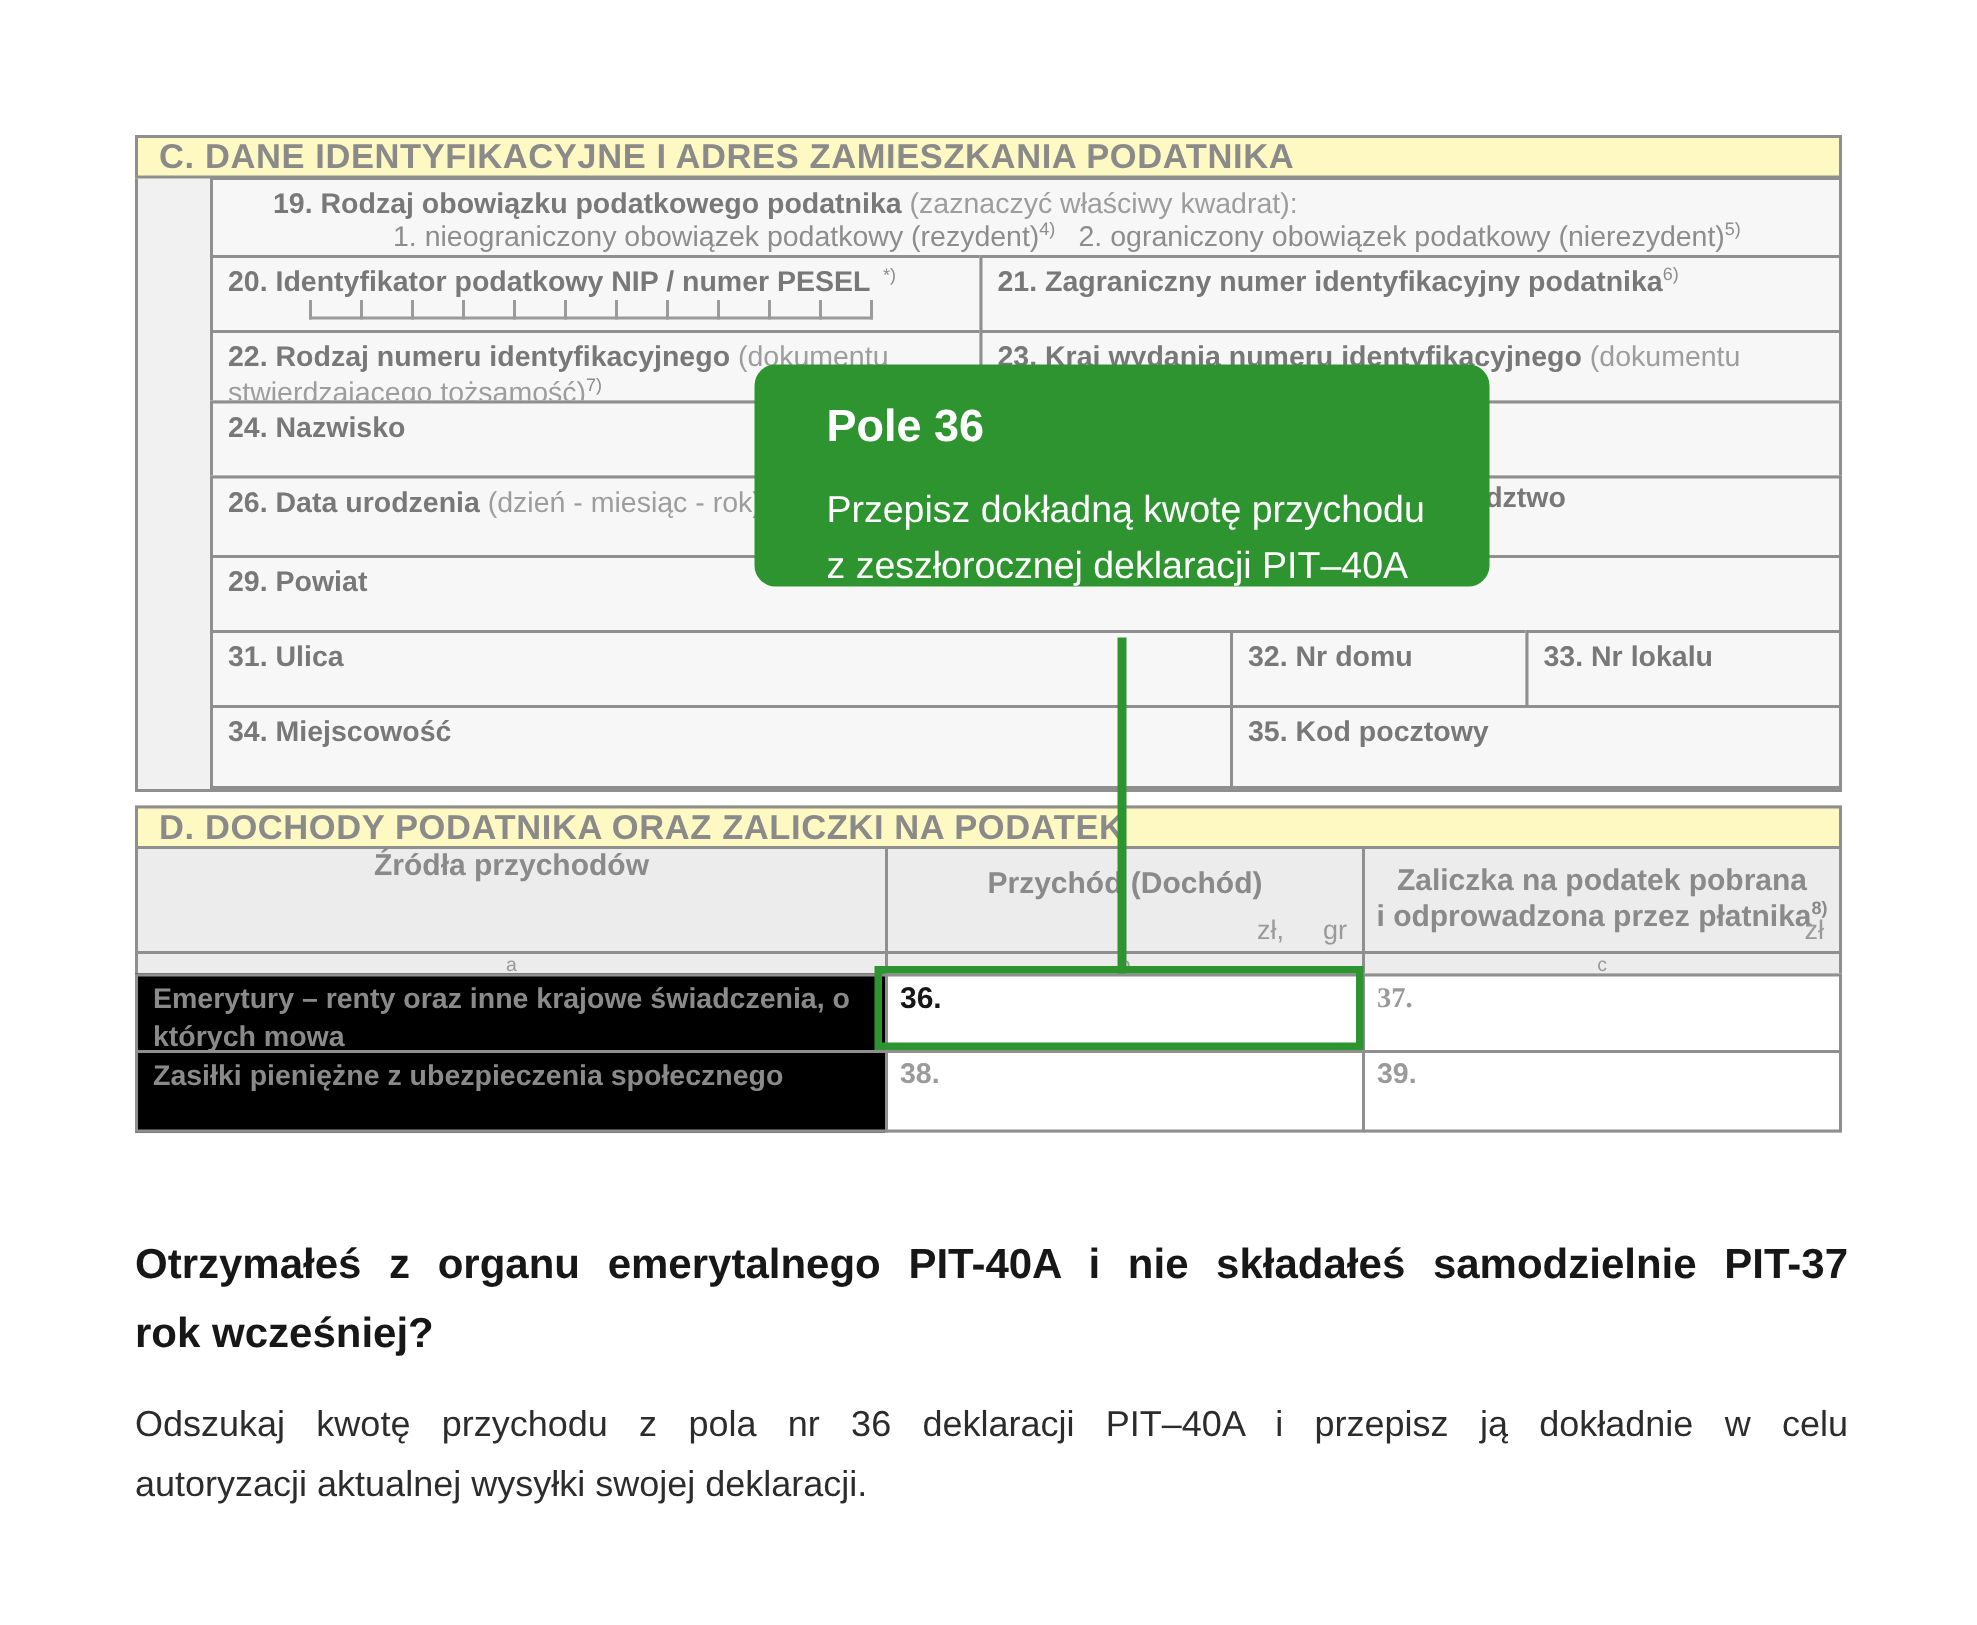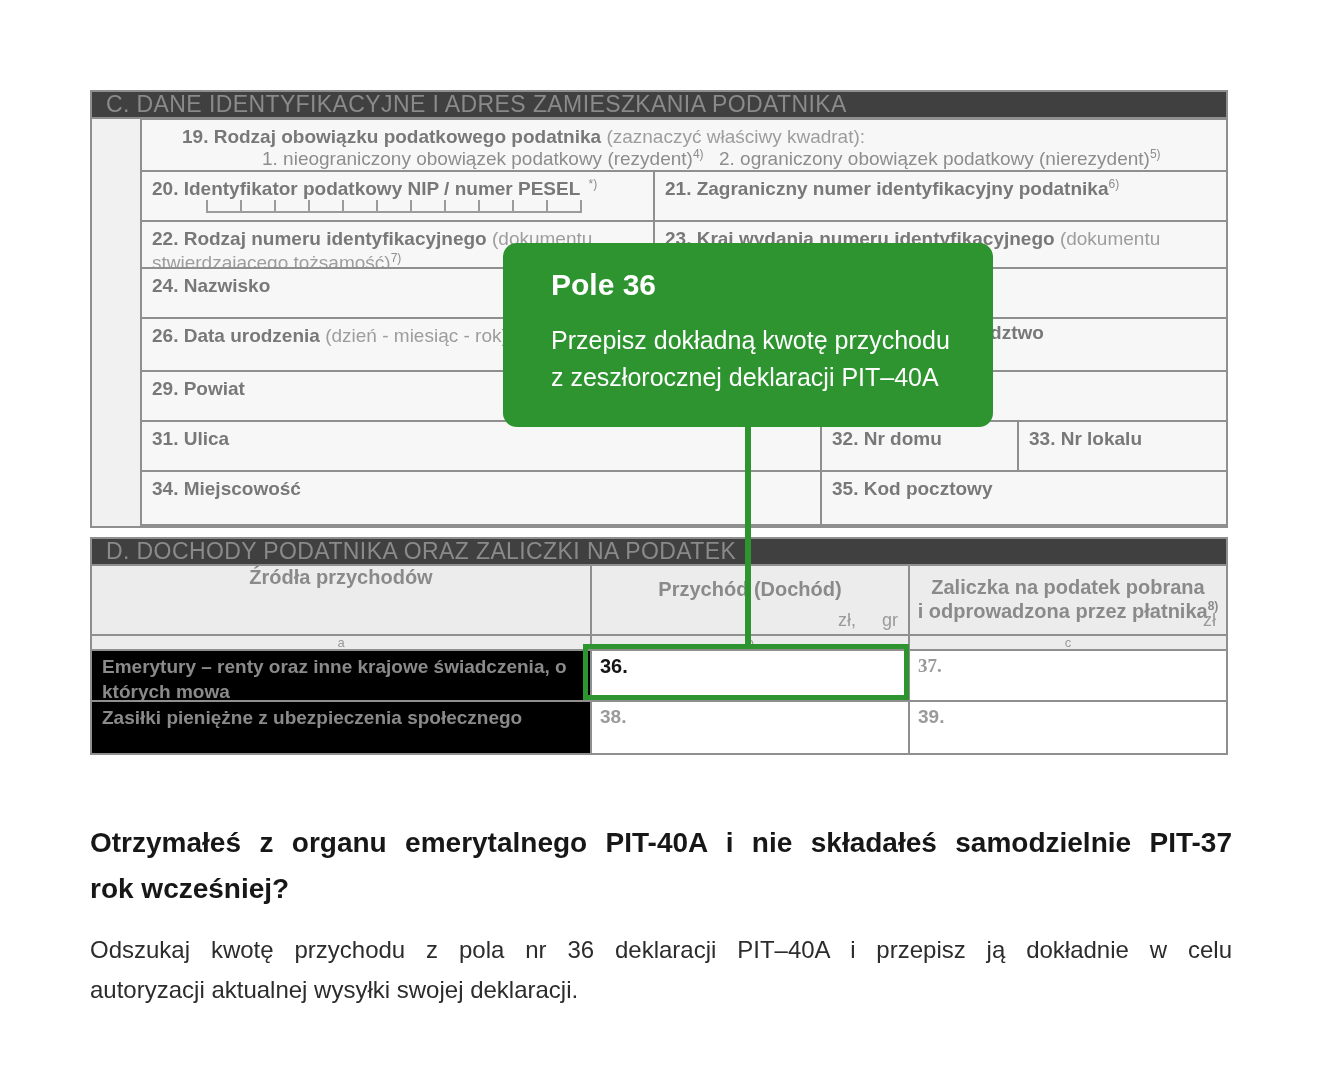--- a/index.html
+++ b/index.html
@@ -1,22 +1,22 @@
 <!DOCTYPE html>
 <html><head>
 <meta charset="utf-8">
 <style>
   * { margin:0; padding:0; }
   html,body { background:#ffffff; }
   .canvas { position:relative; width:1318px; height:1083px; background:#ffffff;
             font-family:"Liberation Sans","DejaVu Sans",sans-serif; overflow:hidden; }
   .abs { position:absolute; box-sizing:border-box; }
   .secbox  { border:2px solid #8f8f8f; background:#f1f1f1; }
-  .sechead { border:2px solid #8f8f8f; background:#404040; display:flex; align-items:center;
-             padding-left:14px; font-weight:400; font-size:23px; color:#8a8a8a; letter-spacing:.4px; }
+  .sechead { border:2px solid #8f8f8f; background:#fef9c3; display:flex; align-items:center;
+             padding-left:14px; font-weight:700; font-size:23px; color:#8a8a8a; letter-spacing:.4px; }
   .cell { border:2px solid #8f8f8f; background:#f7f7f7; font-size:19px; color:#8d8d8d;
           padding:5px 10px; line-height:1.25; }
   .b { font-weight:700; color:#787878; }
   .n { color:#9d9d9d; }
   sup { font-size:12px; vertical-align:super; line-height:0; color:inherit; }
   .opt { position:absolute; top:27px; font-size:19px; color:#8d8d8d; }
   .comb { position:absolute; left:64px; bottom:7px; width:376px; height:13px; display:flex; }
   .comb i { flex:1; border-left:2px solid #9b9b9b; border-bottom:2px solid #9b9b9b; }
   .comb i:last-child { border-right:2px solid #9b9b9b; }
   .dhead { border:2px solid #8f8f8f; background:#ececec; color:#8a8a8a; font-weight:700; font-size:20px; }
@@ -161,21 +161,21 @@
   <div class="abs dval" style="left:908px;top:649px;width:320px;height:53px;font-family:Liberation Serif, serif;"><span>37.</span></div>
 
   <div class="abs dlabel" style="left:90px;top:700px;width:502px;height:55px;">
     <span>Zasiłki pieniężne z ubezpieczenia społecznego</span>
   </div>
   <div class="abs dval" style="left:590px;top:700px;width:320px;height:55px;"><span>38.</span></div>
   <div class="abs dval" style="left:908px;top:700px;width:320px;height:55px;"><span>39.</span></div>
 
   <div class="abs connector" style="left:745px;top:425px;width:6px;height:224px;"></div>
   <div class="abs box36" style="left:583px;top:644px;width:326px;height:56px;"></div>
-  <div class="abs green-tooltip" style="left:503px;top:243px;width:490px;height:184px;padding-left:48px;">
+  <div class="abs green-tooltip" style="left:503px;top:243px;width:490px;height:148px;padding-left:48px;">
     <div class="tt-title">Pole 36</div>
     <div class="tt-line">Przepisz dokładną kwotę przychodu</div>
     <div class="tt-line">z zeszłorocznej deklaracji PIT–40A</div>
   </div>
 
   <div class="abs f-head" style="left:90px;top:820px;width:1142px;">
     <span class="blockline just">Otrzymałeś z organu emerytalnego PIT-40A i nie składałeś samodzielnie PIT-37</span>
     <span class="blockline">rok wcześniej?</span>
   </div>
   <div class="abs f-body" style="left:90px;top:930px;width:1142px;">

